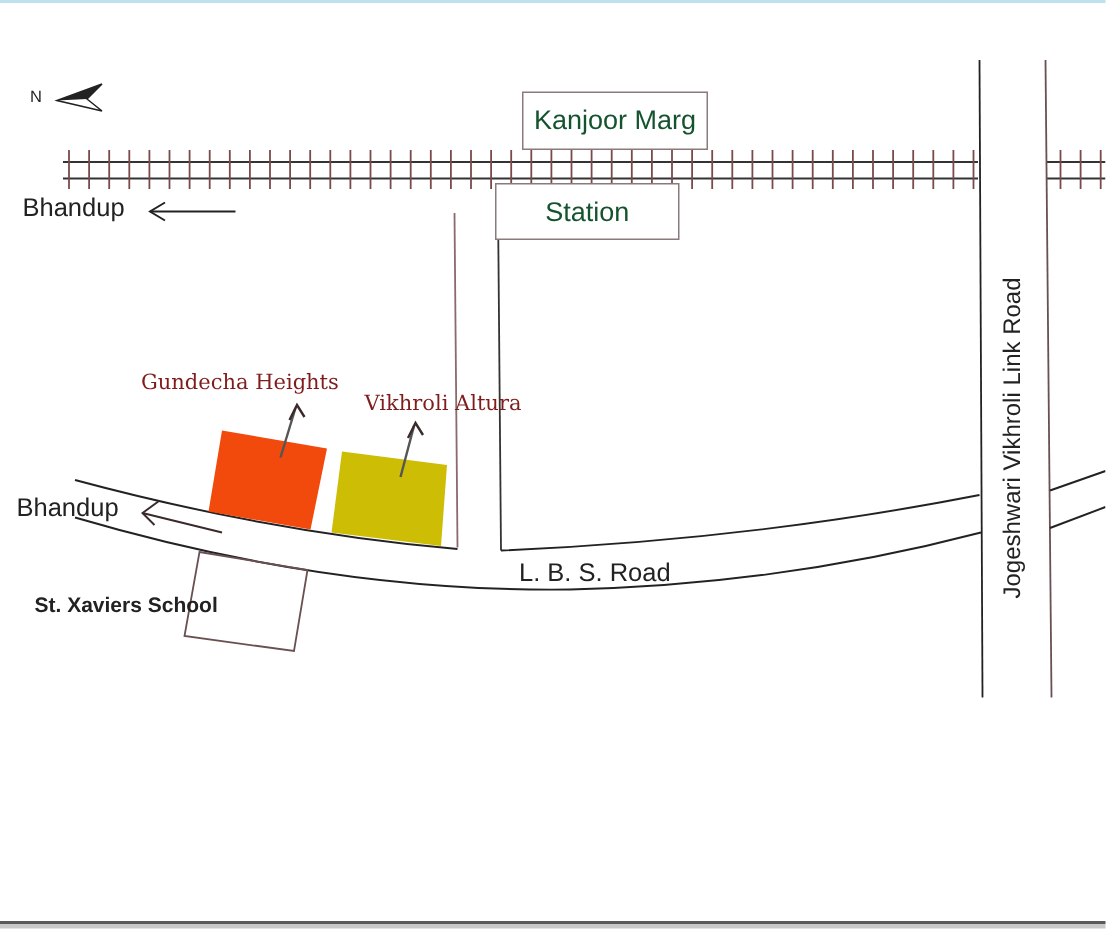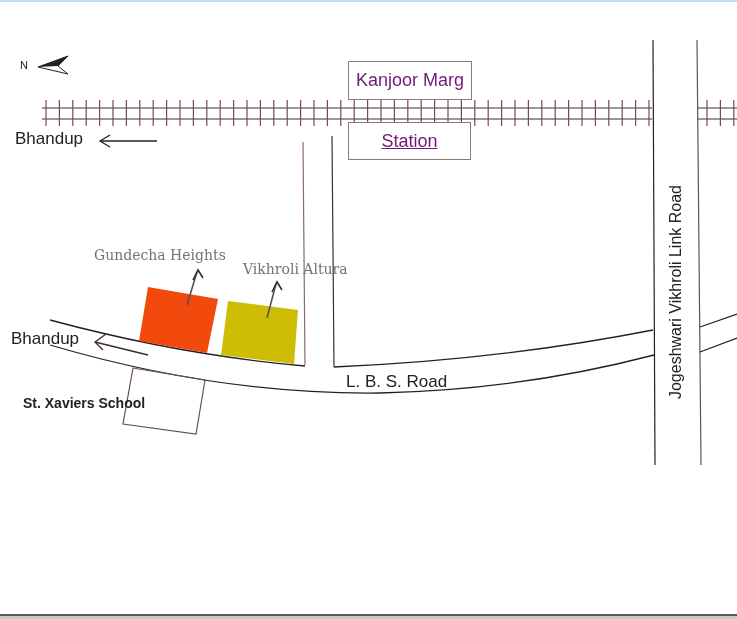--- a/index.html
+++ b/index.html
@@ -2,22 +2,22 @@
 <html><head>
 <meta charset="utf-8">
 <style>
   html, body { margin:0; padding:0; }
   body { width:737px; height:619px; background:#ffffff; position:relative; overflow:hidden; font-family:"Liberation Sans", sans-serif; }
   .topbar { position:absolute; left:0; top:0; width:737px; height:2px; background:#bfe0ee; }
   .bottombar { position:absolute; left:0; top:614px; width:737px; height:2px; background:#5a5a5a; }
   .bottombar2 { position:absolute; left:0; top:616px; width:737px; height:3px; background:#c8c8c8; }
   svg.map { position:absolute; left:0; top:0; }
   .lbl { position:absolute; color:#222; white-space:nowrap; }
-  .box { position:absolute; border:1px solid #8a7a7a; background:#fff; display:flex; align-items:center; justify-content:center; color:#701a75; font-size:18px; }
-  .serif { font-family:"DejaVu Serif", serif; font-size:14px; color:#737373; }
+  .box { position:absolute; border:1px solid #8a7a7a; background:#fff; display:flex; align-items:center; justify-content:center; color:#14532d; font-size:18px; }
+  .serif { font-family:"DejaVu Serif", serif; font-size:14px; color:#7f1d1d; }
 </style>
 </head>
 <body>
 
 <div class="topbar"></div>
 
 <svg class="map" width="737" height="619">
 
   <g stroke="#333" stroke-width="1.2">
     <line x1="42" y1="108" x2="652" y2="108"></line>
@@ -115,21 +115,21 @@
   </g>
 
   <polygon points="133,368 205,380 196,434 123,424" fill="none" stroke="#6a5050" stroke-width="1.2"></polygon>
 </svg>
 
 <div class="lbl" style="left:20px;top:59px;font-size:11px;">N</div>
 
 <div class="box" style="left:348px;top:61px;width:122px;height:37px;">
   <span>Kanjoor Marg</span>
 </div>
-<div class="box" style="left:348px;top:122px;width:121px;height:36px;text-decoration:underline;">
+<div class="box" style="left:330px;top:122px;width:121px;height:36px;">
   <span>Station</span>
 </div>
 
 <div class="lbl" style="left:15px;top:129px;font-size:17px;">Bhandup</div>
 <div class="lbl" style="left:11px;top:329px;font-size:17px;">Bhandup</div>
 
 <div class="lbl serif" style="left:94px;top:247px;">Gundecha Heights</div>
 <div class="lbl serif" style="left:243px;top:261px;">Vikhroli Altura</div>
 
 <div class="lbl" style="left:23px;top:395px;font-size:14px;font-weight:bold;">St. Xaviers School</div>

